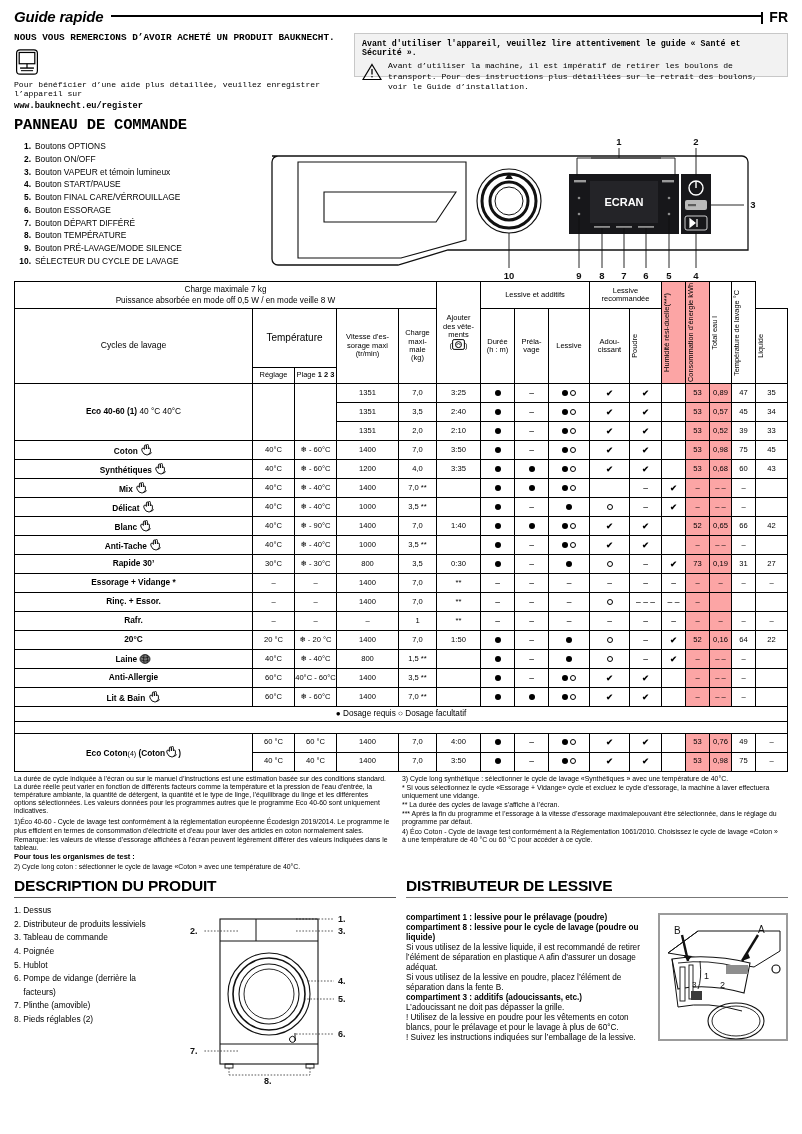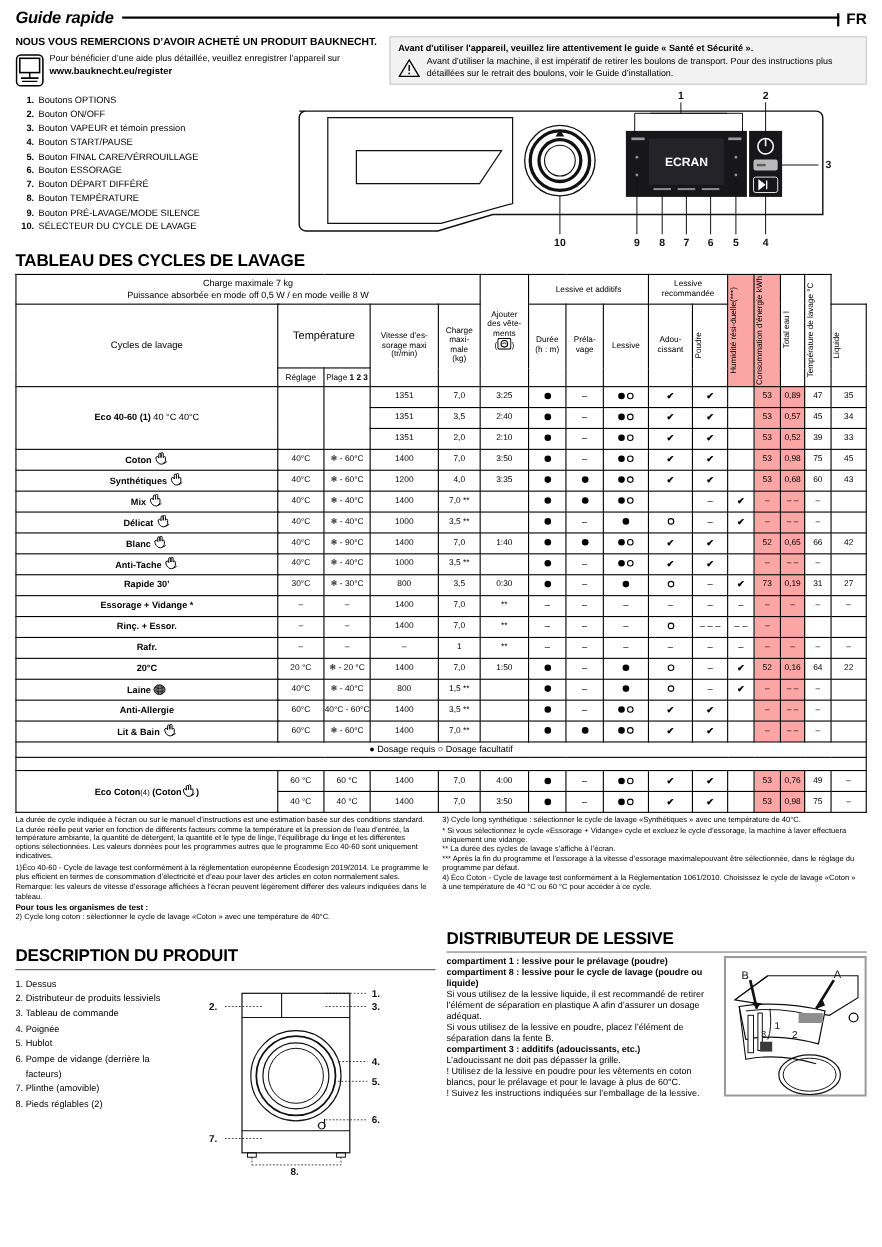--- a/index.html
+++ b/index.html
@@ -15,24 +15,24 @@
   .page { position:relative; width:802px; height:1134px; padding:0 14px; }
 
   
   .hdr { display:flex; align-items:center; padding-top:8px; }
   .hdr-title { font-size:15px; font-weight:bold; font-style:italic; white-space:nowrap; letter-spacing:-0.2px;}
   .hdr-rule { flex:1; height:0; border-top:2px solid #000; margin:0 6px 2px 8px; position:relative; }
   .hdr-rule:after{ content:""; position:absolute; right:0; top:-5px; height:12px; border-left:2px solid #000;}
   .hdr-lang { font-size:14px; font-weight:bold; }
 
   
-  .intro { display:flex; margin-top:7px; gap:10px; }
+  .intro { display:flex; margin-top:7px; gap:10px;font-family:Liberation Mono, monospace; }
   .intro-left { width:330px; }
   .thanks { font-weight:bold; font-size:9.4px; line-height:1.15; }
-  .reg-row { display:flex; margin-top:4px; gap:5px; align-items:flex-start;}
+  .reg-row { display:flex; margin-top:4px; gap:5px; align-items:flex-start;flex-direction:column;}
   .monitor-ico { width:26px; height:30px; flex:0 0 26px; margin-top:1px;}
   .reg-txt { font-size:8.1px; line-height:1.22; }
   .reg-url { font-weight:bold; font-size:8.6px; margin-top:2px; display:block;}
   .panneau { font-size:15.5px; font-weight:bold; letter-spacing:-0.2px; margin-top:4px;}
 
   .warnbox { flex:1; border:1px solid #c8c8c8; background:#f2f2f2; padding:5px 7px; height:44px;}
   .warn-title { font-weight:bold; font-size:8.3px; margin-bottom:3px;}
   .warn-body { display:flex; gap:6px; align-items:flex-start;}
   .warn-tri { flex:0 0 20px; margin-top:2px;}
   .warn-text { font-size:8.1px; line-height:1.3;}
@@ -69,21 +69,21 @@
 
   
   .bottom { display:flex; gap:10px; margin-top:1px;}
   .bcol { width:382px; }
   .desc-list { margin:3px 0 0 0; padding:0; list-style:none; font-size:8.4px; line-height:1.62;}
   .prod-wrap { display:flex; gap:4px; }
   .prod-text { width:160px;}
   .prod-fig { flex:1; position:relative; height:175px;}
   .disp-text { font-size:8.2px; line-height:1.22; width:248px;}
   .disp-text p { margin:0;}
-  .disp-wrap { display:flex; gap:4px; margin-top:3px;}
+  .disp-wrap { display:flex; gap:4px; margin-top:15px;}
   .disp-fig { flex:1; }
   .rule { border-top:1.5px solid #555; margin:2px 0 3px; }
   .rule-thin { border-top:1px solid #777; margin:2px 0 3px; }
 </style>
 </head>
 <body>
 
 <div class="page">
 
   <div class="hdr">
@@ -101,20 +101,21 @@
           <rect x="4" y="4" width="18" height="13" fill="none" stroke="#000" stroke-width="1.4"></rect>
           <line x1="13" y1="17" x2="13" y2="22" stroke="#000" stroke-width="1.4"></line>
           <line x1="5" y1="22" x2="21" y2="22" stroke="#000" stroke-width="1.6"></line>
           <line x1="6" y1="25" x2="20" y2="25" stroke="#000" stroke-width="1.2"></line>
         </svg>
         <div class="reg-txt">
           <span>Pour bénéficier d’une aide plus détaillée, veuillez enregistrer l’appareil sur</span>
           <span class="reg-url">www.bauknecht.eu/register</span>
         </div>
       </div>
+      <div class="panneau">PANNEAU DE COMMANDE</div>
     </div>
 
     <div class="warnbox">
       <div class="warn-title">Avant d'utiliser l'appareil, veuillez lire attentivement le guide « Santé et Sécurité ».</div>
       <div class="warn-body">
         <svg class="warn-tri" viewBox="0 0 20 18">
           <path d="M10 1.5 L19 16.5 L1 16.5 Z" fill="none" stroke="#000" stroke-width="1.2"></path>
           <line x1="10" y1="6" x2="10" y2="11.5" stroke="#000" stroke-width="1.3"></line>
           <circle cx="10" cy="13.8" r="0.8" fill="#000"></circle>
         </svg>
@@ -129,21 +130,21 @@
         <li>
             <span class="cp-num">1.</span>
             <span>Boutons OPTIONS</span>
           </li>
         <li>
             <span class="cp-num">2.</span>
             <span>Bouton ON/OFF</span>
           </li>
         <li>
             <span class="cp-num">3.</span>
-            <span>Bouton VAPEUR et témoin pression</span>
+            <span>Bouton VAPEUR et témoin lumineux</span>
           </li>
         <li>
             <span class="cp-num">4.</span>
             <span>Bouton START/PAUSE</span>
           </li>
         <li>
             <span class="cp-num">5.</span>
             <span>Bouton FINAL CARE/VÉRROUILLAGE</span>
           </li>
         <li>
@@ -226,21 +227,20 @@
           <text x="382" y="143">6</text>
           <text x="360" y="143">7</text>
           <text x="338" y="143">8</text>
           <text x="315" y="143">9</text>
           <text x="245" y="143">10</text>
         </g>
       </svg>
     </div>
   </div>
 
-  <div class="sec-title">TABLEAU DES CYCLES DE LAVAGE</div>
 
   <table class="main">
     <tbody>
         <tr>
       <td class="topinfo" colspan="6">
         <span>Charge maximale 7 kg</span><br>
         <span>Puissance absorbée en mode off  0,5 W / en mode veille 8 W</span>
       </td>
       <td rowspan="3" class="hcell" style="width:44px">
         <span>Ajouter</span><br><span>des vête-</span><br><span>ments</span><br>
@@ -706,21 +706,21 @@
       <p>* Si vous sélectionnez le cycle «Essorage + Vidange» cycle et excluez le cycle d’essorage, la machine à laver effectuera uniquement une vidange.</p>
       <p>**  La durée des cycles de lavage s’affiche à l’écran.</p>
       <p>*** Après la fin du programme et l’essorage à la vitesse d’essorage maximalepouvant être sélectionnée, dans le réglage du programme par défaut.</p>
       <p>4) Éco Coton -  Cycle de lavage test conformément à la Réglementation 1061/2010. Choisissez le cycle de lavage «Coton        » à une température de 40 °C ou 60 °C pour accéder à ce cycle.</p>
     </div>
   </div>
 
   <div class="bottom">
 
     <div class="bcol">
-      <div class="sec-title" style="margin-top:20px">DESCRIPTION DU PRODUIT</div>
+      <div class="sec-title" style="margin-top:4px">DESCRIPTION DU PRODUIT</div>
       <div class="rule"></div>
       <div class="prod-wrap">
         <div class="prod-text">
           <ul class="desc-list">
             <li>1. Dessus</li>
             <li>2. Distributeur de produits lessiviels</li>
             <li>3. Tableau de commande</li>
             <li>4. Poignée</li>
             <li>5. Hublot</li>
             <li>6. Pompe de vidange (derrière la</li>

